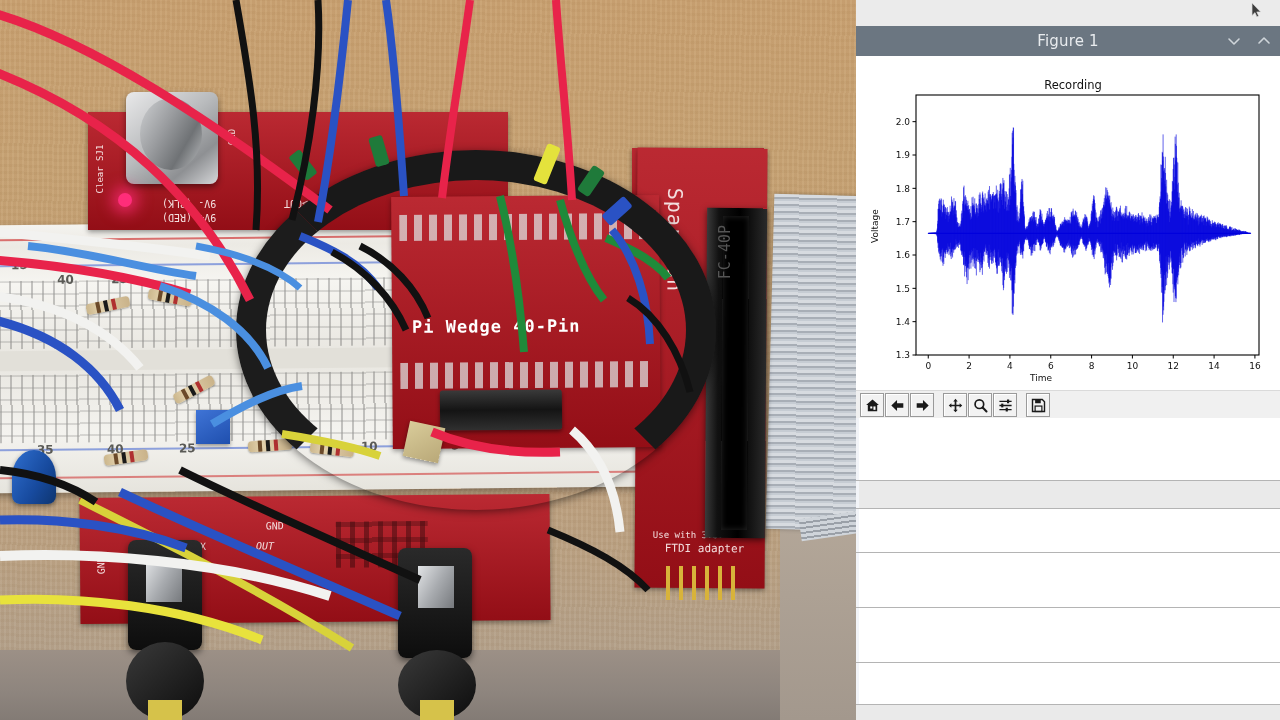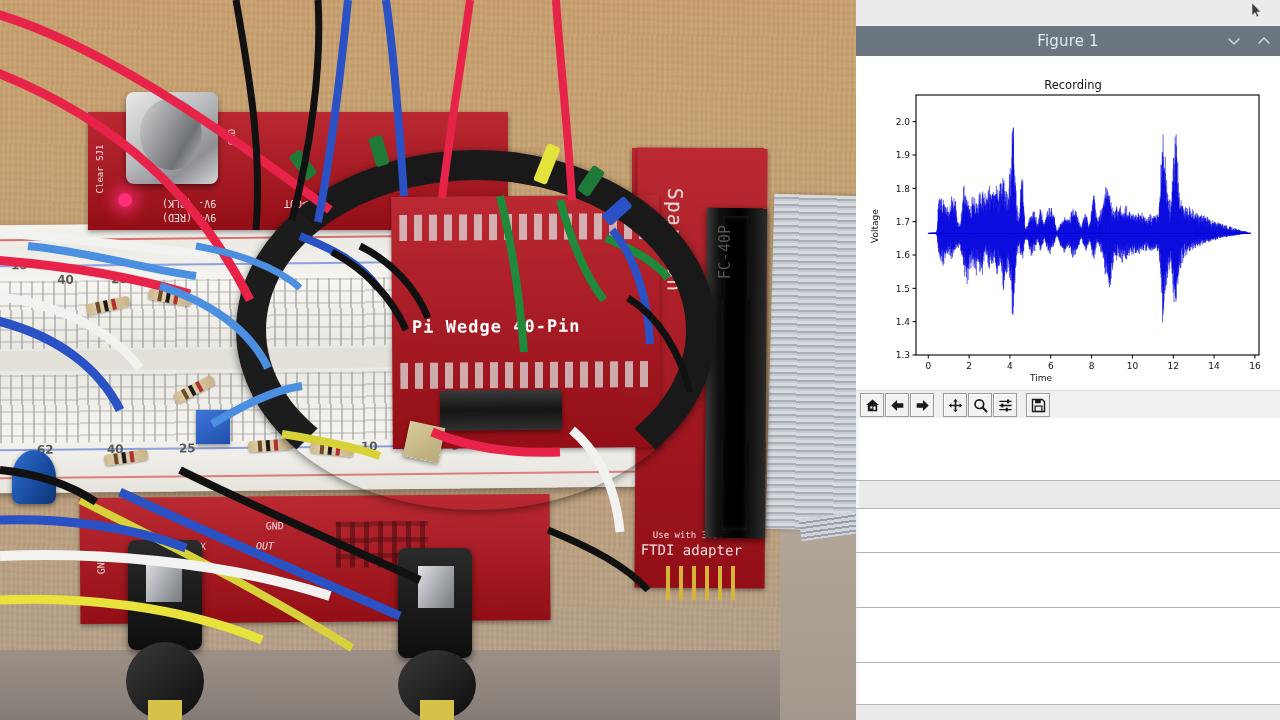--- a/index.html
+++ b/index.html
@@ -234,21 +234,21 @@
       <div class="bb-holes"></div>
       <div class="bb-center"></div>
       <div class="bb-holes2"></div>
       <div class="bb-rail-bot"></div>
       <div class="bb-rail-bot2"></div>
       <span class="bbnum" style="left:24px;top:33px;">15</span>
       <span class="bbnum" style="left:70px;top:48px;">40</span>
       <span class="bbnum" style="left:124px;top:48px;">25</span>
       <span class="bbnum" style="left:478px;top:48px;">50</span>
       <span class="bbnum" style="left:560px;top:48px;">55</span>
-      <span class="bbnum" style="left:48px;top:218px;">62</span>
+      <span class="bbnum" style="left:48px;top:218px;">35</span>
       <span class="bbnum" style="left:118px;top:218px;">40</span>
       <span class="bbnum" style="left:190px;top:218px;">25</span>
       <span class="bbnum" style="left:372px;top:218px;">10</span>
       <span class="bbnum" style="left:462px;top:218px;">5</span>
       <span class="bbnum" style="left:530px;top:218px;">1</span>
     </div>
 
     <div class="pcb pcb-left">
       <span class="silk" style="left:74px;top:86px;font-size:10px;transform:rotate(180deg);">9V- (BLK)</span>
       <span class="silk" style="left:74px;top:100px;font-size:10px;transform:rotate(180deg);">9V+ (RED)</span>
@@ -259,21 +259,21 @@
     <div class="knob"></div>
     <div class="led"></div>
 
     <div class="pcb" style="left:632px;top:148px;width:132px;height:104px;"></div>
     <div class="cap" style="left:656px;top:160px;"></div>
     <div class="cap" style="left:712px;top:160px;"></div>
 
     <div class="pcb pcb-wedgebody">
       <span class="silk" style="left:26px;top:40px;font-size:20px;writing-mode:vertical-rl;letter-spacing:1px;">SparkFun</span>
       <span class="silk" style="left:18px;top:382px;font-size:9px;">Use with 3.3v</span>
-      <span class="silk" style="left:6px;top:394px;font-size:14px;">FTDI adapter</span>
+      <span class="silk" style="left:30px;top:394px;font-size:11px;">FTDI adapter</span>
     </div>
     <div class="connector"></div>
     <span class="silk" style="left:716px;top:225px;font-size:15px;writing-mode:vertical-rl;transform:rotate(180deg);color:#555;z-index:5;">FC-40P</span>
     <div class="header-pins"></div>
 
     <div class="pcb pcb-wedge">
       <span class="silk" style="left:20px;top:120px;font-size:17px;letter-spacing:1px;font-weight:700;color:#fff;">Pi Wedge 40-Pin</span>
       <div style="position:absolute;left:8px;top:18px;width:252px;height:26px;background:repeating-linear-gradient(90deg,#ddd 0 8px,transparent 8px 15px);opacity:.75;"></div>
       <div style="position:absolute;left:8px;top:166px;width:252px;height:26px;background:repeating-linear-gradient(90deg,#ddd 0 8px,transparent 8px 15px);opacity:.75;"></div>
     </div>

